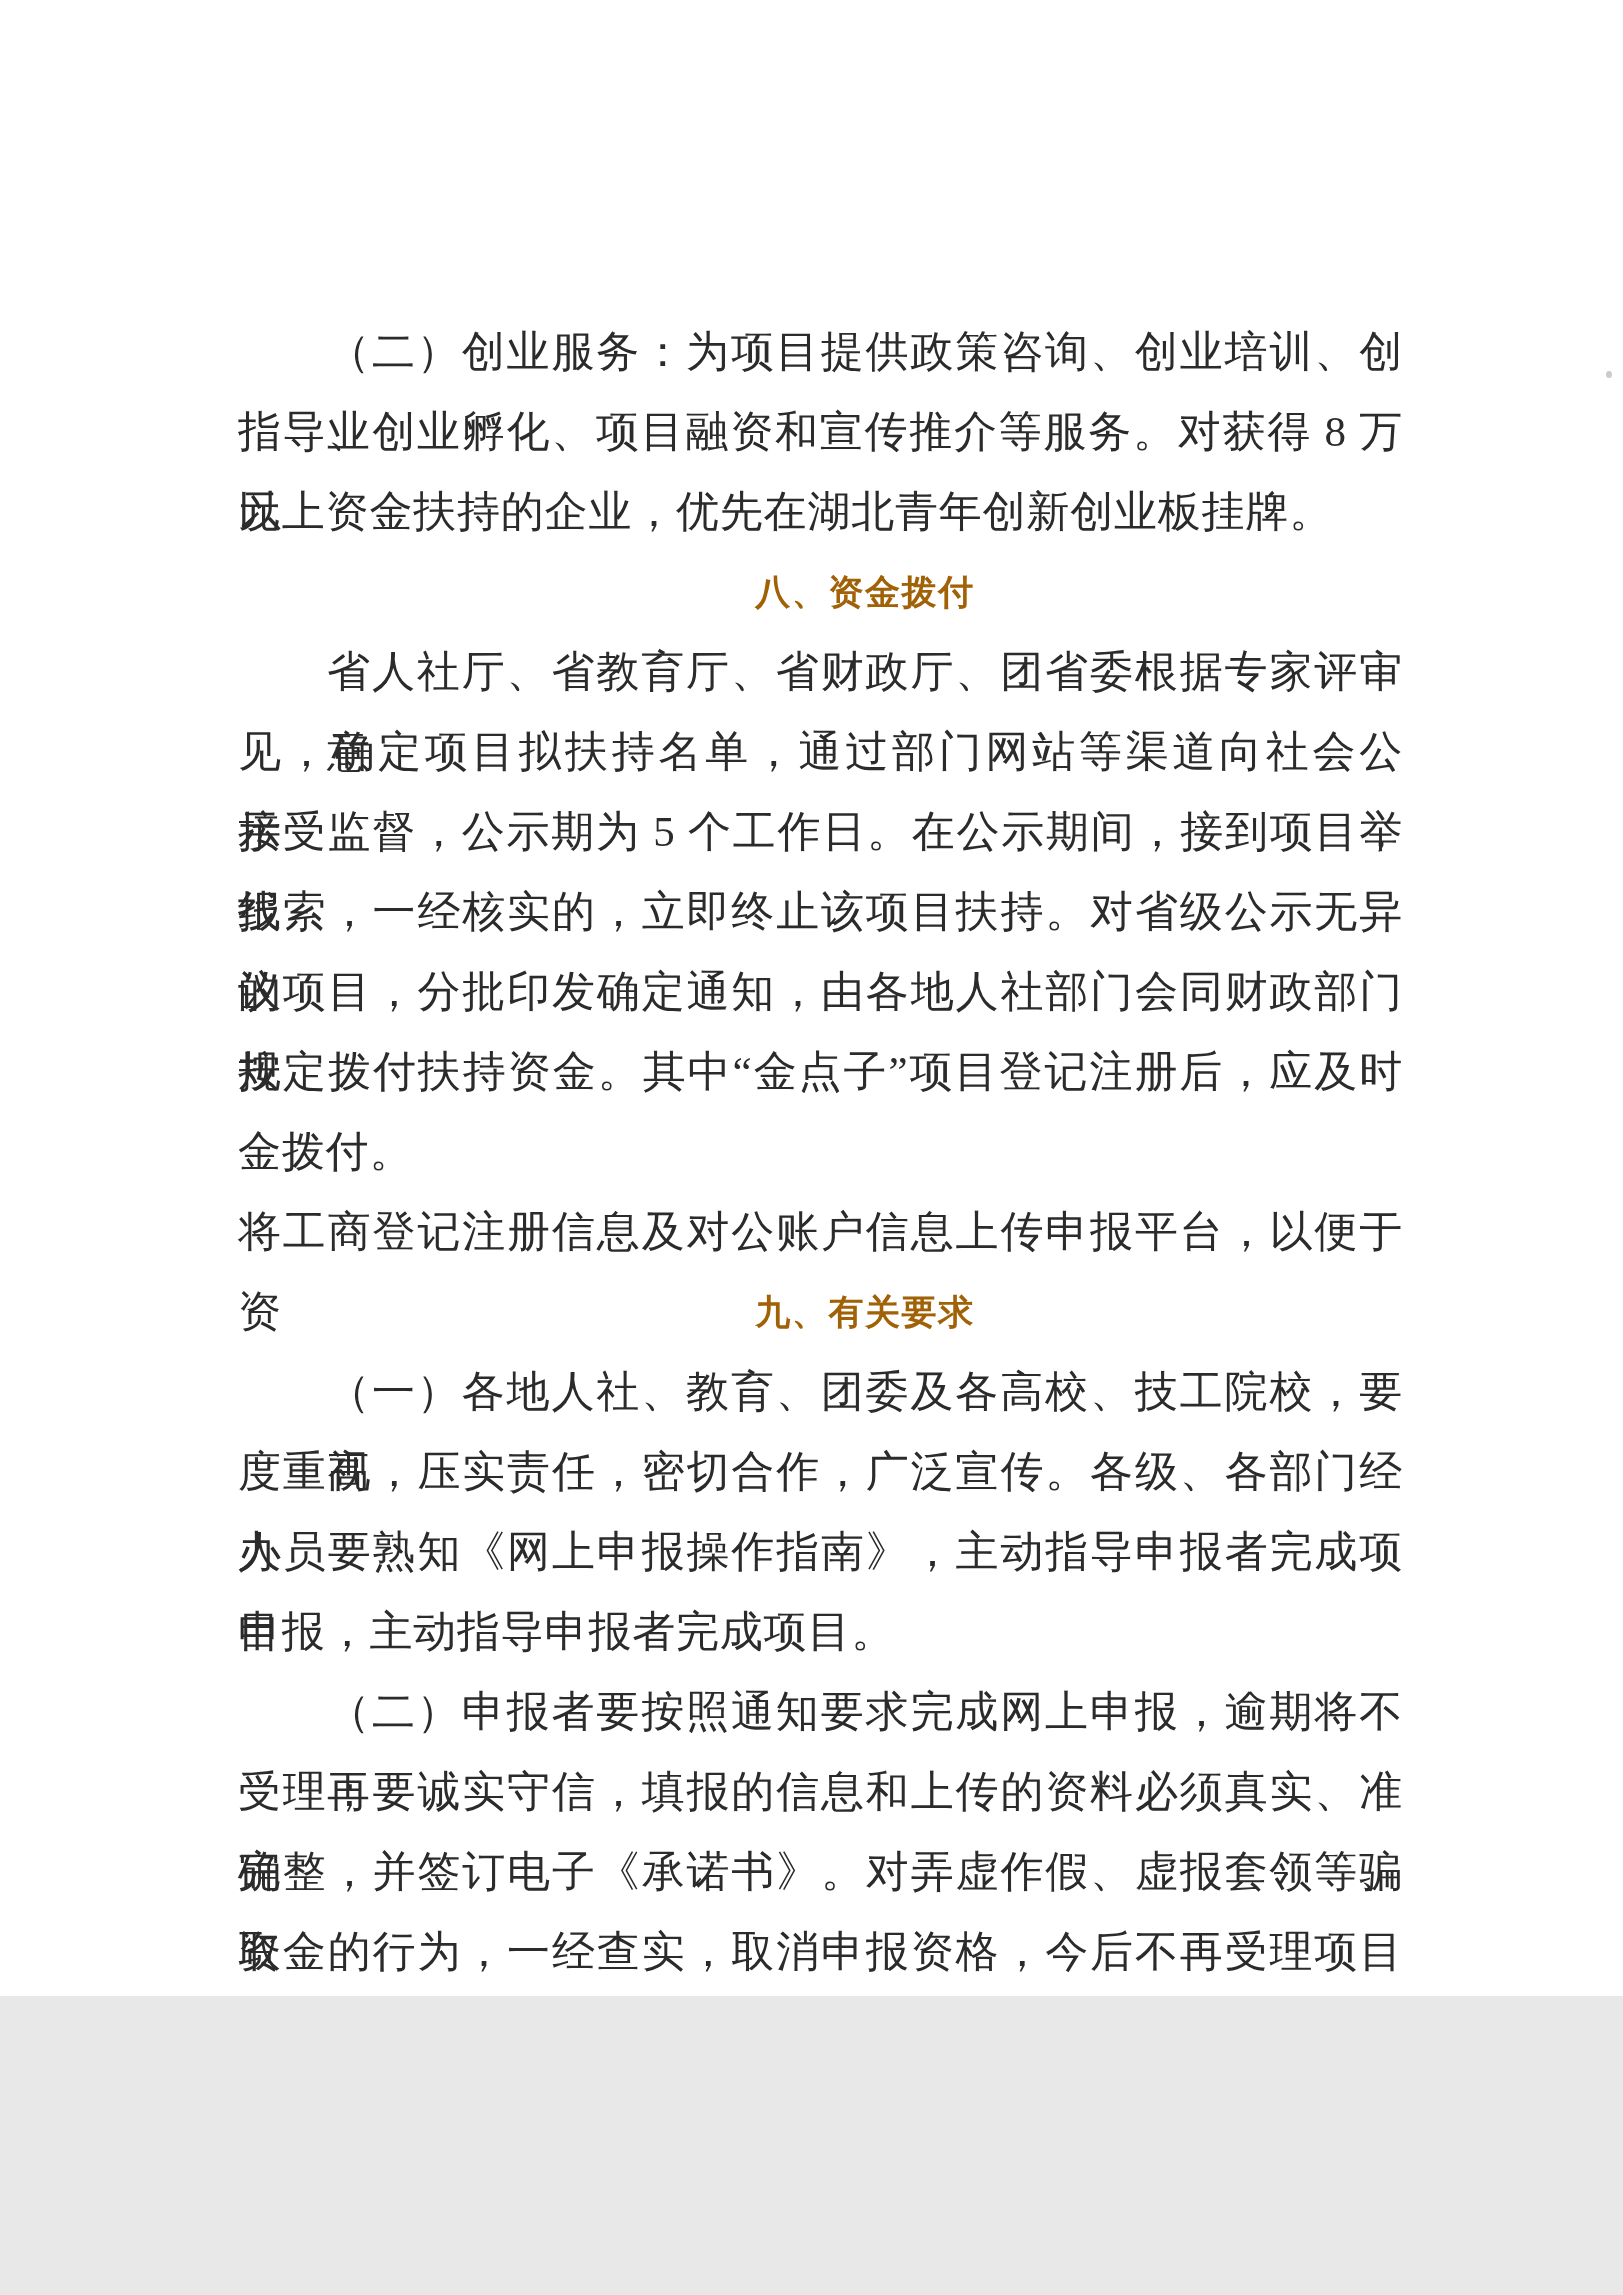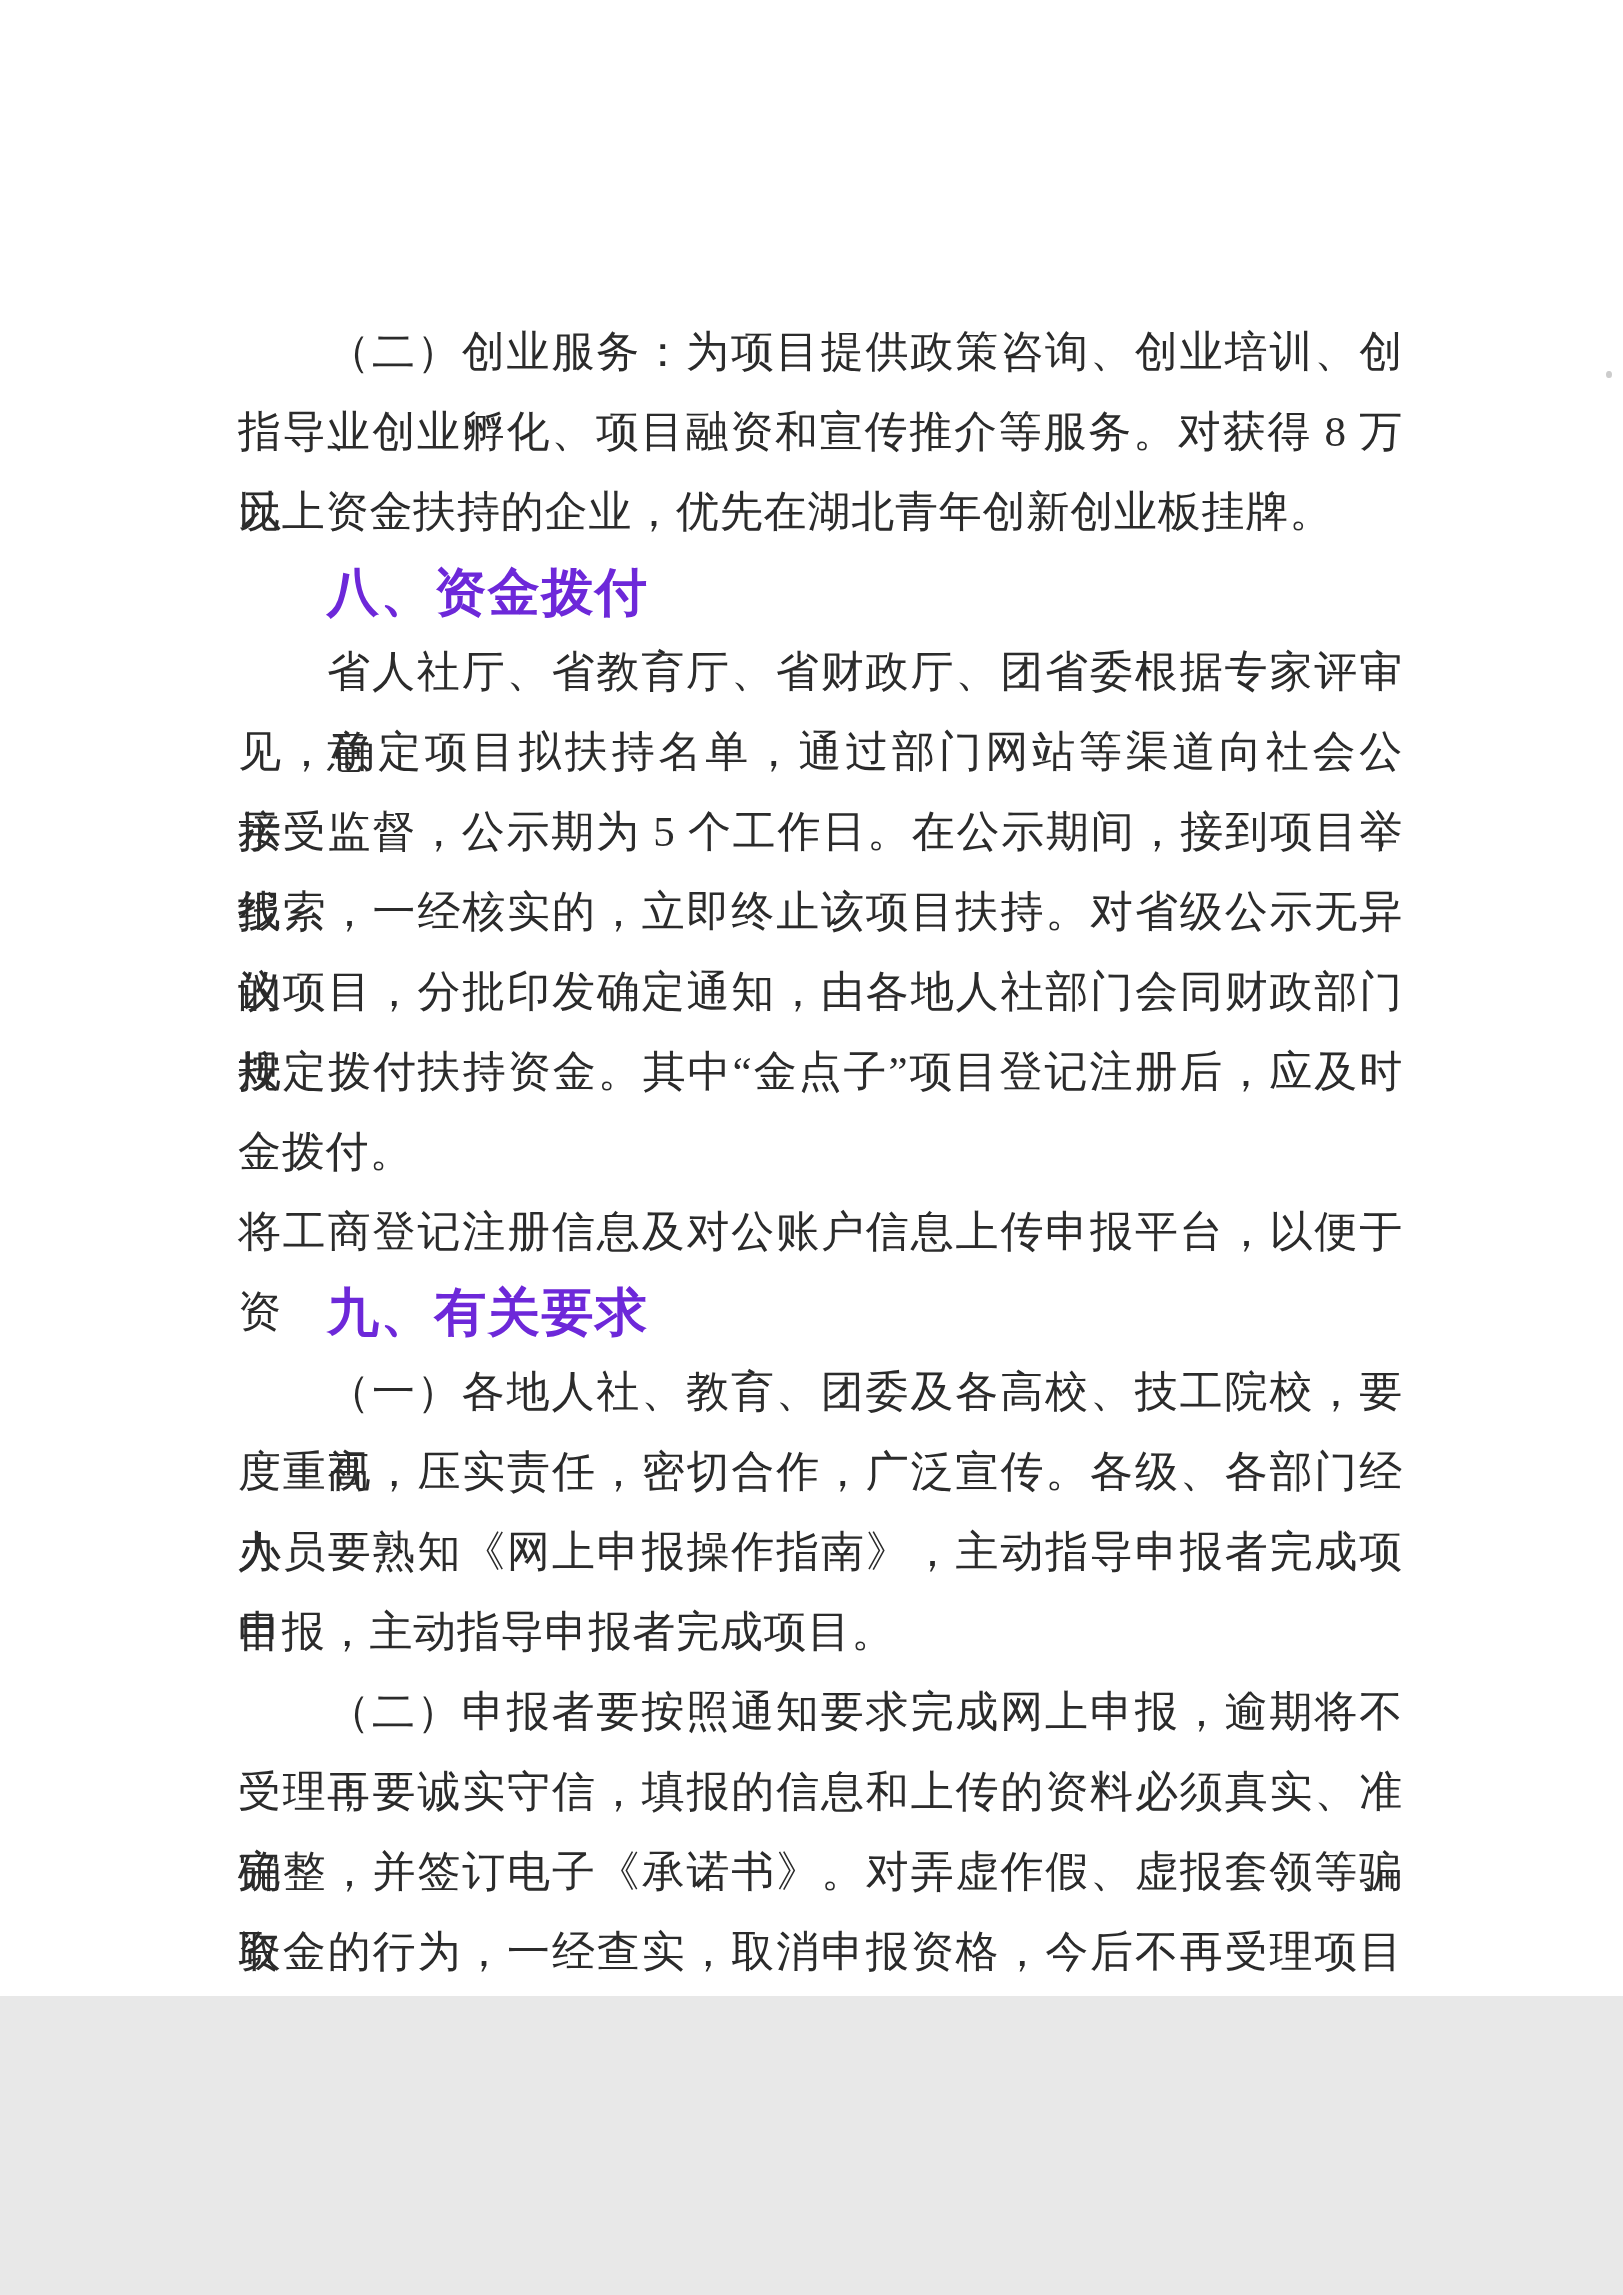--- a/index.html
+++ b/index.html
@@ -35,23 +35,24 @@
     text-align: justify;
     text-align-last: justify;
     text-justify: inter-character;
   }
   .ln.indent {
     padding-left: 89px;
   }
   .ln.heading {
     font-family: "Liberation Sans", "DejaVu Sans", sans-serif;
     font-weight: bold;
-    font-size: 52px;
-    color: #6d28d9;
+    font-size: 35px;
+    color: #a16207;
     letter-spacing: 1.6px;
+    text-align: center;
   }
   .page-number {
     position: absolute;
     left: 1244px;
     top: 2083px;
     height: 57px;
     line-height: 57px;
     font-size: 38px;
     color: #6d28d9;
     letter-spacing: 4.8px;

